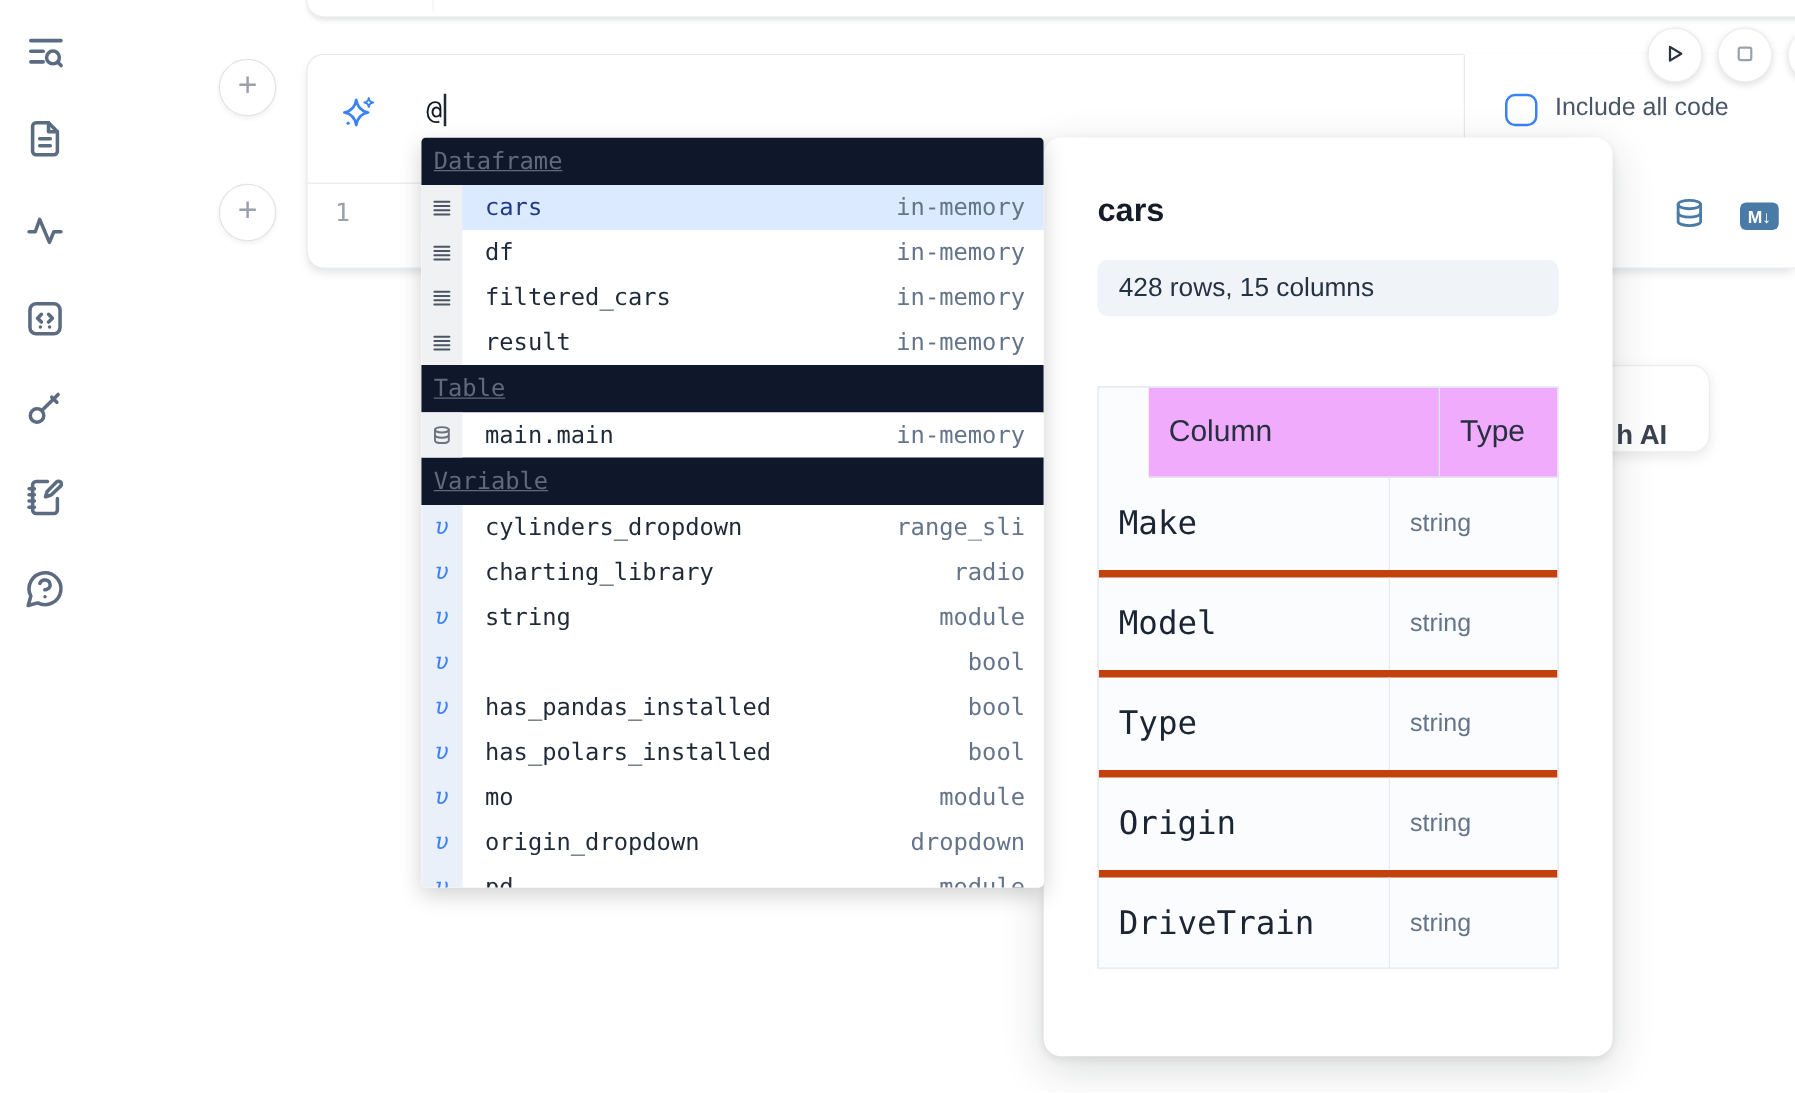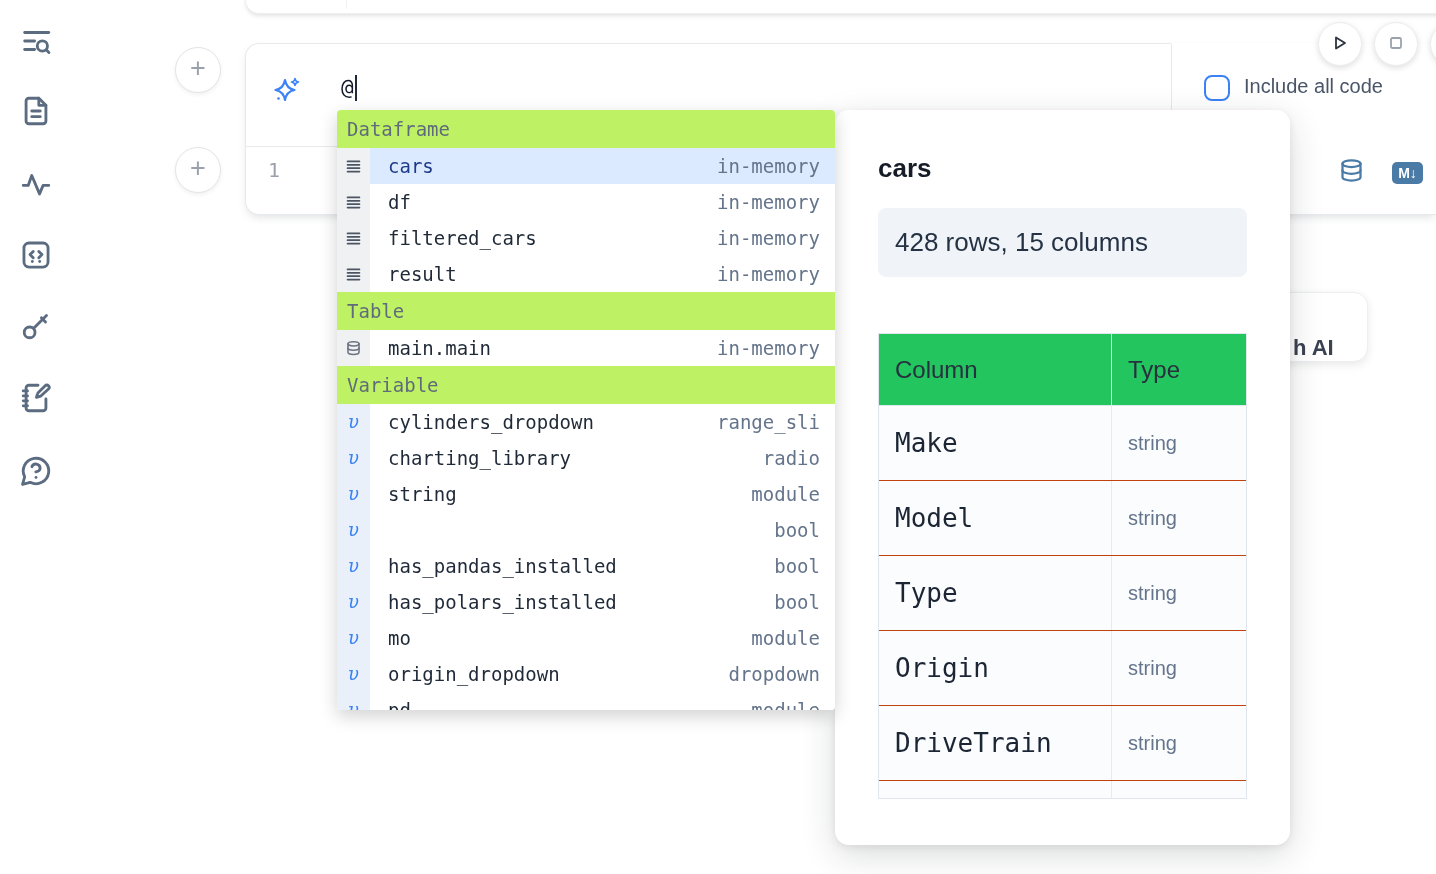--- a/index.html
+++ b/index.html
@@ -54,21 +54,21 @@
   
   .ai-card{position:absolute;left:1262px;top:292px;width:106px;height:70px;background:#fff;
            border:1px solid #eceef2;border-radius:14px;box-shadow:0 3px 10px rgba(0,0,0,.09);
            display:flex;align-items:flex-end;padding-left:30px;box-sizing:border-box;
            font-weight:bold;font-size:22px;color:#3a4150;z-index:4;cursor:pointer;}
 
   
   .dropdown{position:absolute;left:337px;top:110px;width:498px;height:600px;background:#fff;
             box-shadow:0 6px 18px rgba(0,0,0,.18);border-radius:4px;overflow:hidden;z-index:11;
             font-family:"DejaVu Sans Mono",monospace;}
-  .ac-header{height:38px;background:#bef264;color:#5f6b7a;font-size:19px;line-height:38px;padding-left:10px;}
+  .ac-header{height:38px;background:#0f172a;color:#5f6b7a;font-size:19px;line-height:38px;padding-left:10px;text-decoration:underline;}
   .ac-row{height:36px;display:flex;align-items:center;font-size:19px;background:#fff;cursor:pointer;}
   .ac-row.selected{background:#dbeafe;}
   .ac-row.selected .ac-name{color:#1e3a8a;}
   .gutter{width:33px;height:36px;background:#eff1f2;display:flex;align-items:center;justify-content:center;flex:none;}
   .ac-row.ic-var .gutter{background:#e9f0fa;}
   .ic{display:none;}
   .ic-rows .i-rows{display:block}.ic-db .i-db{display:block}.ic-var .i-var{display:block}
   .i-rows{width:17px;height:17px;stroke:#4b5563;stroke-width:2;fill:none;stroke-linecap:round;}
   .i-db{width:17px;height:17px;stroke:#6b7280;stroke-width:1.8;fill:none;stroke-linecap:round;}
   .i-var{font-style:italic;color:#3b82f6;font-size:18px;line-height:1;}
@@ -76,27 +76,27 @@
   .ac-name{margin-left:18px;color:#1f2937;white-space:nowrap;}
   .ac-detail{margin-left:auto;margin-right:15px;color:#64748b;white-space:nowrap;}
 
   
   .popup{position:absolute;left:835px;top:110px;width:455px;height:735px;background:#fff;border-radius:14px;
          box-shadow:0 10px 34px rgba(30,35,45,.16),0 2px 8px rgba(0,0,0,.08);z-index:10;
          padding:44px 43px 0;box-sizing:border-box;}
   .pv-title{margin:0;font-size:26px;font-weight:bold;color:#151c28;line-height:28px;}
   .pv-src{margin-top:15px;font-size:21px;color:#68788c;}
   .pv-badge{margin-top:26px;height:45px;background:#f0f4f8;border-radius:8px;display:flex;align-items:center;
-            padding:12px 17px;font-size:26px;color:#253244;}
+            padding:0 17px;font-size:21px;color:#253244;}
   .ptable{margin-top:56px;border:1px solid #e0e6ed;height:464px;overflow:hidden;background:#fbfcfe;}
-  .p-head{display:flex;height:71px;background:#22c55e;border-bottom:1px solid #e0e6ed;}
+  .p-head{display:flex;height:71px;background:#f0abfc;border-bottom:1px solid #e0e6ed;margin-left:40px;}
   .p-head span{display:flex;align-items:center;font-size:24px;color:#27303f;}
   .p-head .h-col{width:233px;padding-left:16px;border-right:1px solid #e0e6ed;box-sizing:border-box;}
   .p-head .h-type{flex:1;padding-left:16px;}
-  .p-row{display:flex;height:74px;border-bottom:1px solid #c2410c;}
+  .p-row{display:flex;height:74px;border-bottom:6px solid #c2410c;}
   .p-col{width:233px;border-right:1px solid #e6ebf1;display:flex;align-items:center;padding-left:16px;
          font-family:"DejaVu Sans Mono",monospace;font-size:26px;color:#1b2534;box-sizing:border-box;}
   .p-type{flex:1;display:flex;align-items:center;padding-left:16px;font-size:20px;color:#64748b;}
 </style>
 </head>
 <body>
 
 <div class="canvas">
 
   <aside class="sidebar">

